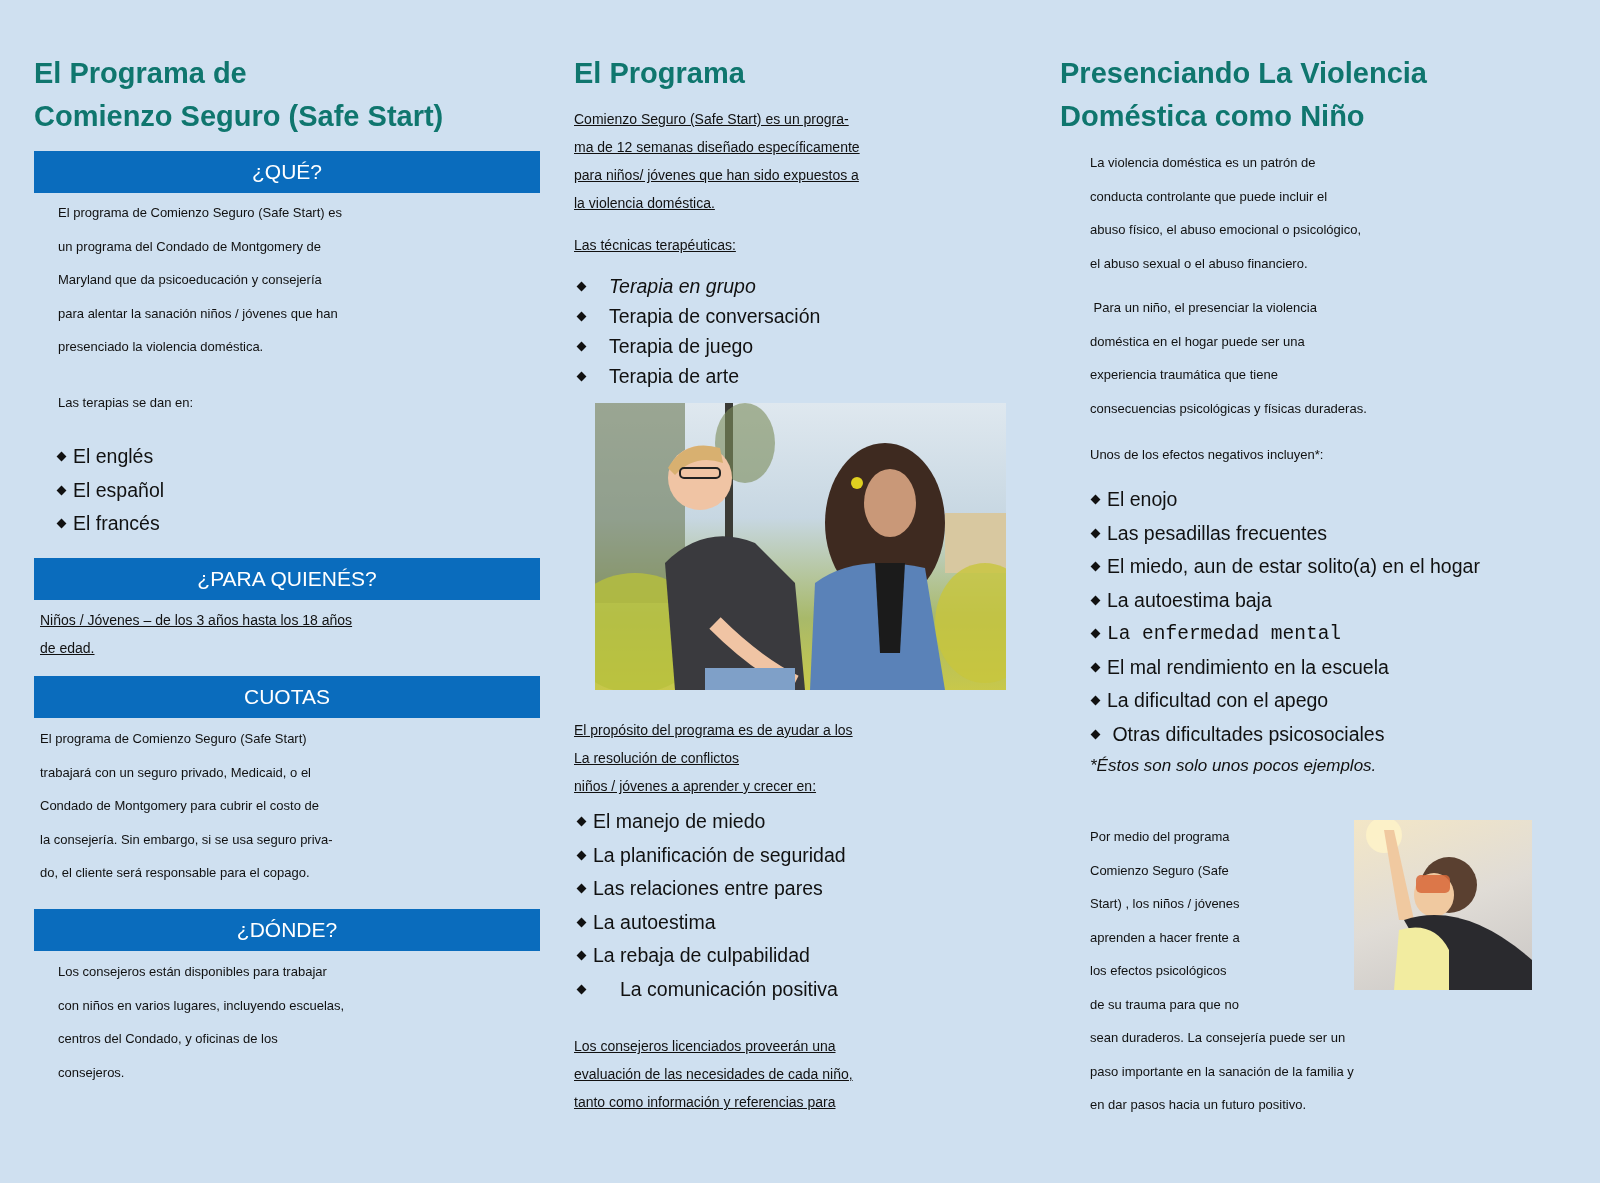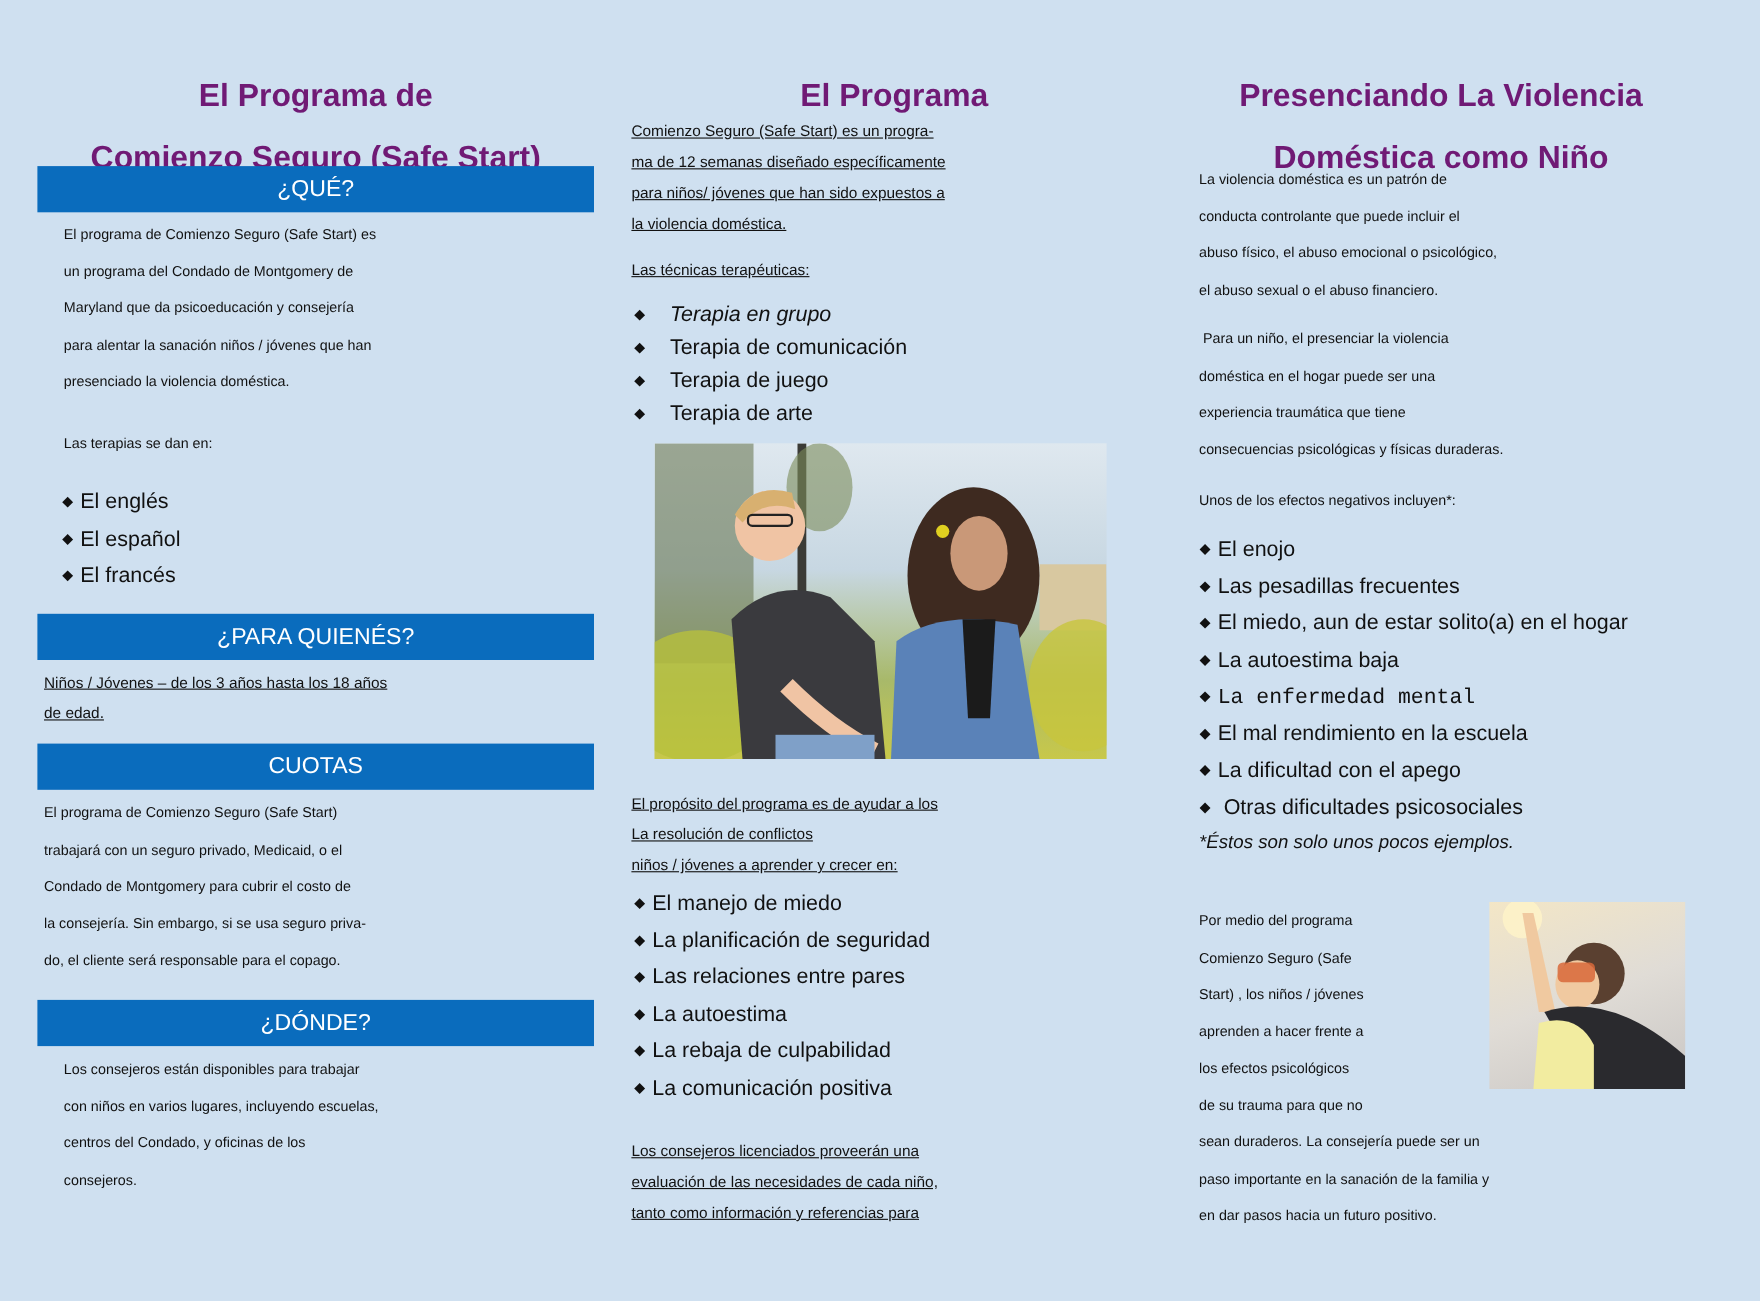--- a/index.html
+++ b/index.html
@@ -5,22 +5,22 @@
   html, body { margin:0; padding:0; }
   body {
     width:1600px; height:1183px; overflow:hidden;
     background:#cfe0f0;
     font-family:"Liberation Sans", sans-serif;
     color:#111;
     position:relative;
   }
   .col { position:absolute; top:0; }
   .title {
-    color:#701a75; font-weight:bold; font-size:29px; line-height:43px;
-    text-align:center; margin:14px;
+    color:#0f766e; font-weight:bold; font-size:29px; line-height:43px;
+    text-align:left; margin:0;
   }
   .bar {
     background:#0a6cbd; color:#fff; font-size:21px; height:42px; line-height:42px;
     text-align:center;
   }
   .p { font-size:13px; line-height:33.5px; margin:0; }
   .p2 { font-size:14px; line-height:28px; margin:0;text-decoration:underline; }
   ul { list-style:none; padding:0; margin:0; }
   li { font-size:19.5px; display:flex; align-items:center; }
   .dia { display:inline-block; width:7px; height:7px; background:#111; transform:rotate(45deg); margin-right:8px; flex:none; }
@@ -93,21 +93,21 @@
     <p class="p2">la violencia  doméstica.</p>
   </div>
   <p class="p2" style="position:absolute; top:231px;">Las técnicas terapéuticas:</p>
   <ul style="position:absolute; top:271px; left:4px;">
     <li style="height:30px;font-style:italic;">
         <span class="dia" style="margin-right:24px;"></span>
         <span>Terapia en grupo</span>
       </li>
     <li style="height:30px;">
         <span class="dia" style="margin-right:24px;"></span>
-        <span>Terapia de comunicación</span>
+        <span>Terapia de conversación</span>
       </li>
     <li style="height:30px;">
         <span class="dia" style="margin-right:24px;"></span>
         <span>Terapia de juego</span>
       </li>
     <li style="height:30px;">
         <span class="dia" style="margin-right:24px;"></span>
         <span>Terapia de arte</span>
       </li>
   </ul>
@@ -155,21 +155,21 @@
         <span>Las relaciones entre pares</span>
       </li>
     <li style="height:33.5px;">
         <span class="dia"></span>
         <span>La autoestima</span>
       </li>
     <li style="height:33.5px;">
         <span class="dia"></span>
         <span>La rebaja de culpabilidad</span>
       </li>
-    <li style="height:33.5px;">
+    <li style="height:33.5px;gap:27px;">
         <span class="dia"></span>
         <span>La comunicación positiva</span>
       </li>
   </ul>
   <div style="position:absolute; top:1032px; width:450px;">
     <p class="p2">Los consejeros licenciados proveerán una</p>
     <p class="p2">evaluación de las necesidades de cada niño,</p>
     <p class="p2">tanto como información y referencias para</p>
   </div>
 </div>

